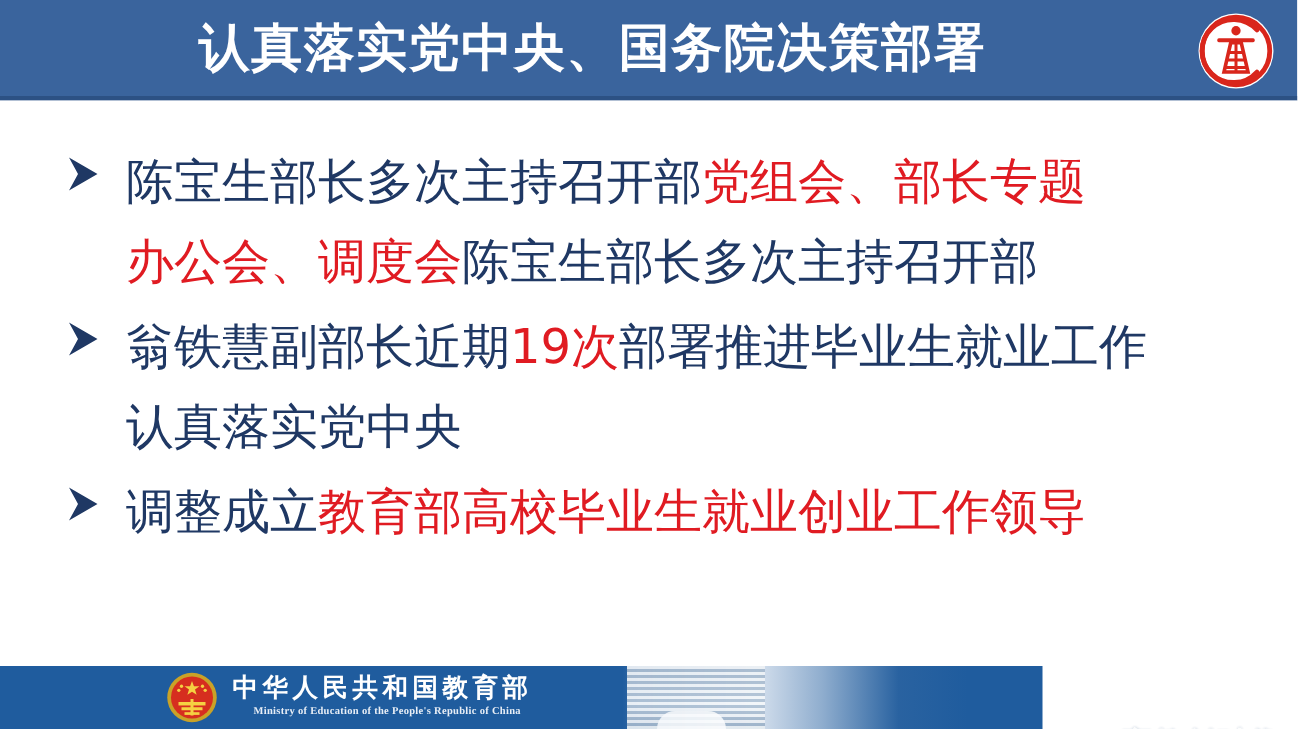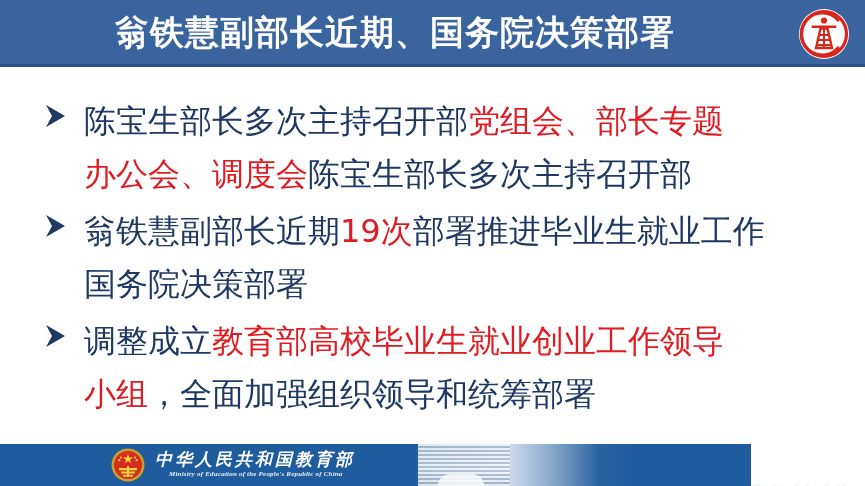--- a/index.html
+++ b/index.html
@@ -97,25 +97,24 @@
     letter-spacing: 0px;
   }
   .navy { color: #1F3864; }
   .red  { color: #E01B22; }
 
   
   .footer {
     position: absolute;
     left: 0;
     top: 444px;
-    width: 751px;
+    width: 695px;
     height: 42px;
     background: #1F5C9E;
     overflow: hidden;
-    font-style: italic;
   }
   .footer-photo {
     position: absolute;
     left: 415px;
     top: 0;
     width: 230px;
     height: 42px;
     background:
       linear-gradient(to right,
         rgba(200,212,226,0.0) 0%,
@@ -200,21 +199,21 @@
     text-shadow: 0 0 2px rgba(40,80,130,0.35);
     font-family: "DejaVu Sans", "Liberation Sans", sans-serif;
   }
 </style>
 </head>
 <body>
 
 <div class="slide">
 
   <div class="title-bar">
-    <div class="title-text">翁铁慧副部长近期、国务院决策部署</div>
+    <div class="title-text">认真落实党中央、国务院决策部署</div>
 
     <span class="brand-logo">
       <svg viewBox="0 0 54 54" width="54" height="54" aria-hidden="true">
         <circle cx="27" cy="27" r="25" fill="#ffffff"></circle>
         <circle cx="27" cy="27" r="22.5" fill="none" stroke="#D9261C" stroke-width="3.2"></circle>
         <path d="M41 13 A21 21 0 1 0 41 41" fill="none" stroke="#D9261C" stroke-width="3.2" stroke-linecap="round"></path>
         <circle cx="27" cy="13.5" r="3.1" fill="#D9261C"></circle>
         <rect x="14.5" y="18.5" width="25" height="2.6" rx="1.1" fill="#D9261C"></rect>
         <path d="M23.5 21.5 L19 41 L35 41 L30.5 21.5 Z" fill="none" stroke="#D9261C" stroke-width="2.4"></path>
         <rect x="21.8" y="27" width="10.4" height="2" fill="#D9261C"></rect>
@@ -245,35 +244,32 @@
       <div class="bullet">
         <span class="bullet-marker">
           <svg viewBox="0 0 30 34" width="30" height="34" aria-hidden="true">
             <path d="M6 6 L25 17 L6 28 L12 17 Z" fill="#1F3864"></path>
           </svg>
         </span>
         <div class="bullet-line">
           <span class="navy">翁铁慧副部长近期</span><span class="red">19次</span><span class="navy">部署推进毕业生就业工作</span>
         </div>
         <div class="bullet-line">
-          <span class="navy">国务院决策部署</span>
+          <span class="navy">认真落实党中央</span>
         </div>
       </div>
 
       <div class="bullet">
         <span class="bullet-marker">
           <svg viewBox="0 0 30 34" width="30" height="34" aria-hidden="true">
             <path d="M6 6 L25 17 L6 28 L12 17 Z" fill="#1F3864"></path>
           </svg>
         </span>
         <div class="bullet-line">
           <span class="navy">调整成立</span><span class="red">教育部高校毕业生就业创业工作领导</span>
-        </div>
-        <div class="bullet-line">
-          <span class="red">小组</span><span class="navy">，全面加强组织领导和统筹部署</span>
         </div>
       </div>
 
     </div>
   </div>
 
   <div class="footer">
     <div class="footer-photo"></div>
     <div class="footer-building"></div>
 

